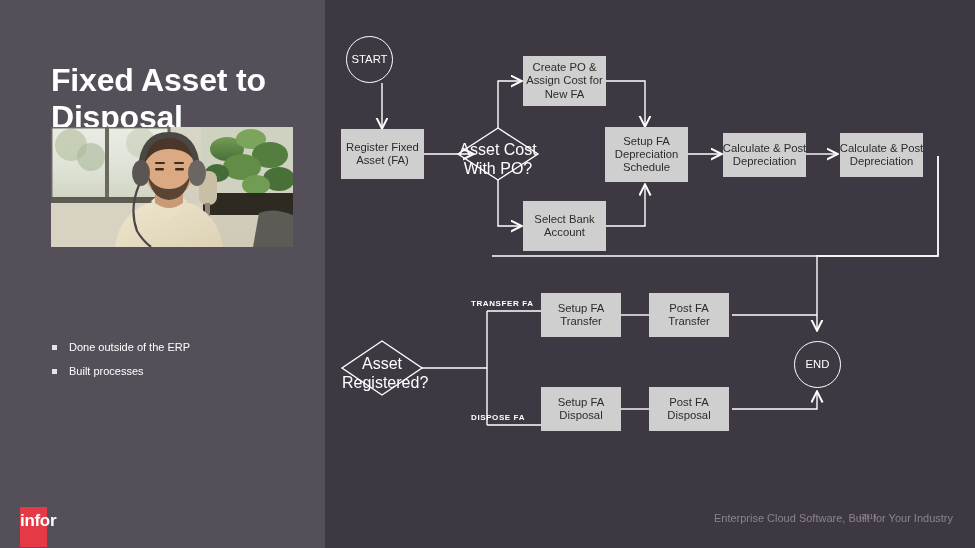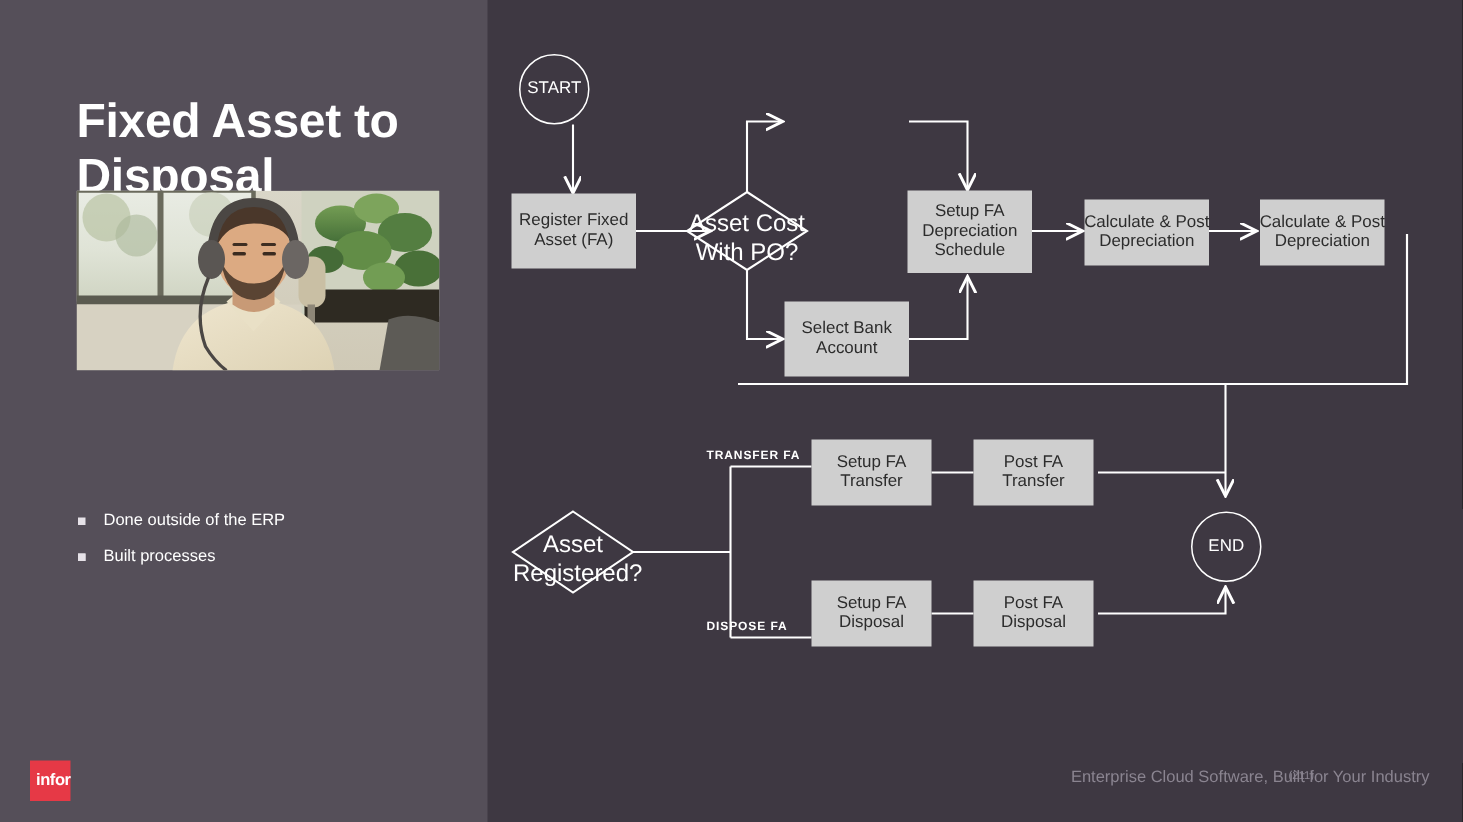--- a/index.html
+++ b/index.html
@@ -78,27 +78,27 @@
     top: 4px;
     width: 5px;
     height: 5px;
     background: #e6e2e8;
   }
   #infor-logo {
     position: absolute;
     left: 20px;
     top: 507px;
     width: 27px;
-    height: 27px;
+    height: 40px;
     background: #e63946;
     color: #ffffff;
-    font-size: 11px;
+    font-size: 17px;
     font-weight: bold;
     line-height: 27px;
-    text-align: right;
+    text-align: left;
     letter-spacing: -0.3px;
   }
 
   
   #diagram {
     position: absolute;
     left: 325px;
     top: 0;
     width: 650px;
     height: 548px;
@@ -324,20 +324,23 @@
     </div>
 
     <div class="node proc" style="left:16px; top:129px; width:83px; height:50px;">
       <span class="label">Register Fixed<br>Asset (FA)</span>
     </div>
 
     <div class="decision-label" style="left:133px; top:141px; width:80px;">
       <span>Asset Cost<br>With PO?</span>
     </div>
 
+    <div class="node proc" style="left:198px; top:56px; width:83px; height:50px;">
+      <span class="label">Create PO &amp;<br>Assign Cost for<br>New FA</span>
+    </div>
 
     <div class="node proc" style="left:198px; top:201px; width:83px; height:50px;">
       <span class="label">Select Bank<br>Account</span>
     </div>
 
     <div class="node proc" style="left:280px; top:127px; width:83px; height:55px;">
       <span class="label">Setup FA<br>Depreciation<br>Schedule</span>
     </div>
 
     <div class="node proc" style="left:398px; top:133px; width:83px; height:44px;">

